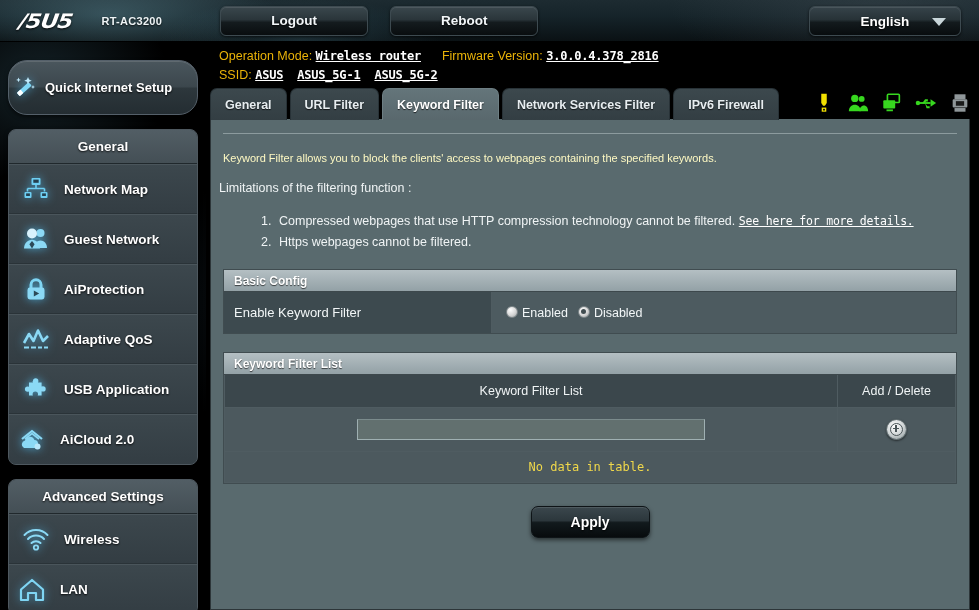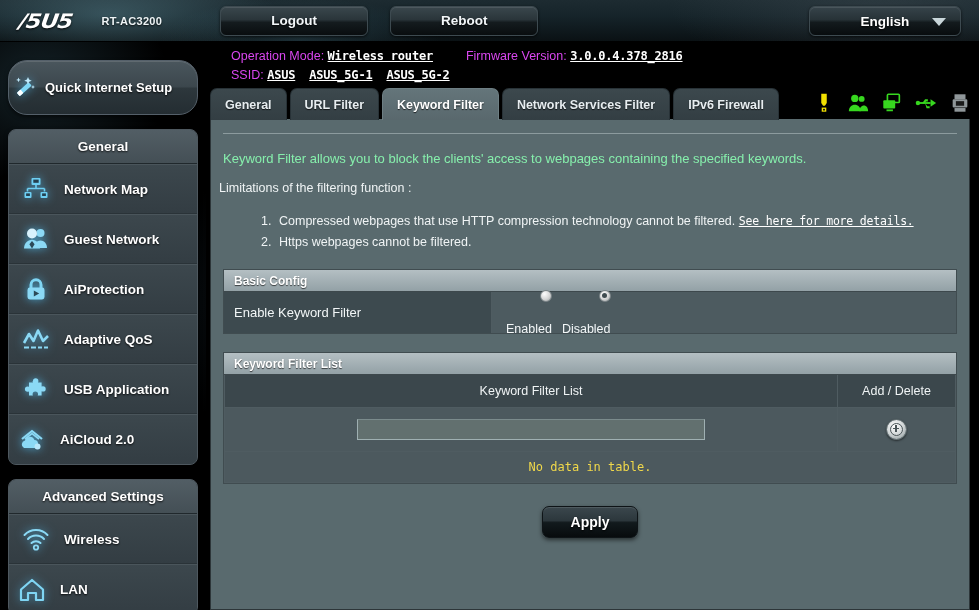--- a/index.html
+++ b/index.html
@@ -109,21 +109,21 @@
     width: 979px; height: 46px;
     background: #000000;
   }
   .info-lines {
     position: absolute;
     left: 219px; top: 5px;
     color: #e9eff1;
     font-size: 12.5px;
     line-height: 19px;
   }
-  .info-lines .lbl { color: #d946ef; margin-left: 12px; }
+  .info-lines .lbl { color: #eab308; }
   .info-val {
     font-family: "DejaVu Sans Mono", monospace;
     color: #ffffff;
     text-decoration: underline;
     font-size: 12px;
     font-weight: bold;
     cursor: pointer;
     letter-spacing: -0.2px;
   }
   .ssid-gap { display: inline-block; width: 7px; }
@@ -258,22 +258,22 @@
     padding: 28px 0 0 12px;
     text-shadow: 0 1px 2px rgba(0,0,0,0.55);
   }
   .title-rule {
     height: 1px;
     background: #8c9b9e;
     margin: 14px 12px 0 12px;
   }
 
   .desc {
-    color: #86efac;
-    font-size: 13px;
+    color: #fef9c3;
+    font-size: 11px;
     padding: 16px 14px 0 12px;
     line-height: 17px;
   }
   .desc2 {
     color: #f0f4f5;
     font-size: 12.5px;
     padding: 14px 14px 0 8px;
   }
   .lim-list {
     margin: 16px 0 0 0;
@@ -320,21 +320,21 @@
     background: #3d4a4f;
     border-right: 1px solid #4f5c61;
   }
   .cfg-value {
     flex: 1;
     display: flex; align-items: center;
     padding-left: 14px;
     background: #4d5b60;
     gap: 6px;
   }
-  .radio-wrap { display: flex; align-items: flex-end; gap: 20px; cursor: pointer; flex-direction: column; }
+  .radio-wrap { display: flex; align-items: flex-start; gap: 4px; cursor: pointer; }
   .radio {
     width: 12px; height: 12px;
     border-radius: 50%;
     background: radial-gradient(circle at 35% 30%, #fdfdfd 0%, #d6d6d6 55%, #9aa0a2 100%);
     border: 1px solid #7d8689;
     display: flex; align-items: center; justify-content: center;
     flex: 0 0 12px;
   }
   .radio.checked::after {
     content: "";
@@ -405,21 +405,21 @@
     line-height: 31px;
     border: 1px solid #4f5c61;
     border-top: none;
   }
 
   .apply-wrap {
     display: flex; justify-content: center;
     margin-top: 22px;
   }
   .apply-btn {
-    width: 96px; height: 32px;
+    width: 119px; height: 32px;
     border-radius: 7px;
     border: 1px solid #0e1417;
     background: linear-gradient(180deg, #3b474d 0%, #2c373c 45%, #121a1d 52%, #070b0d 100%);
     color: #ffffff;
     font-size: 14px;
     font-weight: bold;
     font-family: "Liberation Sans", sans-serif;
     cursor: pointer;
     text-shadow: 0 1px 2px rgba(0,0,0,0.95);
     box-shadow: inset 0 1px 0 rgba(255,255,255,0.11), 0 2px 4px rgba(0,0,0,0.55);

